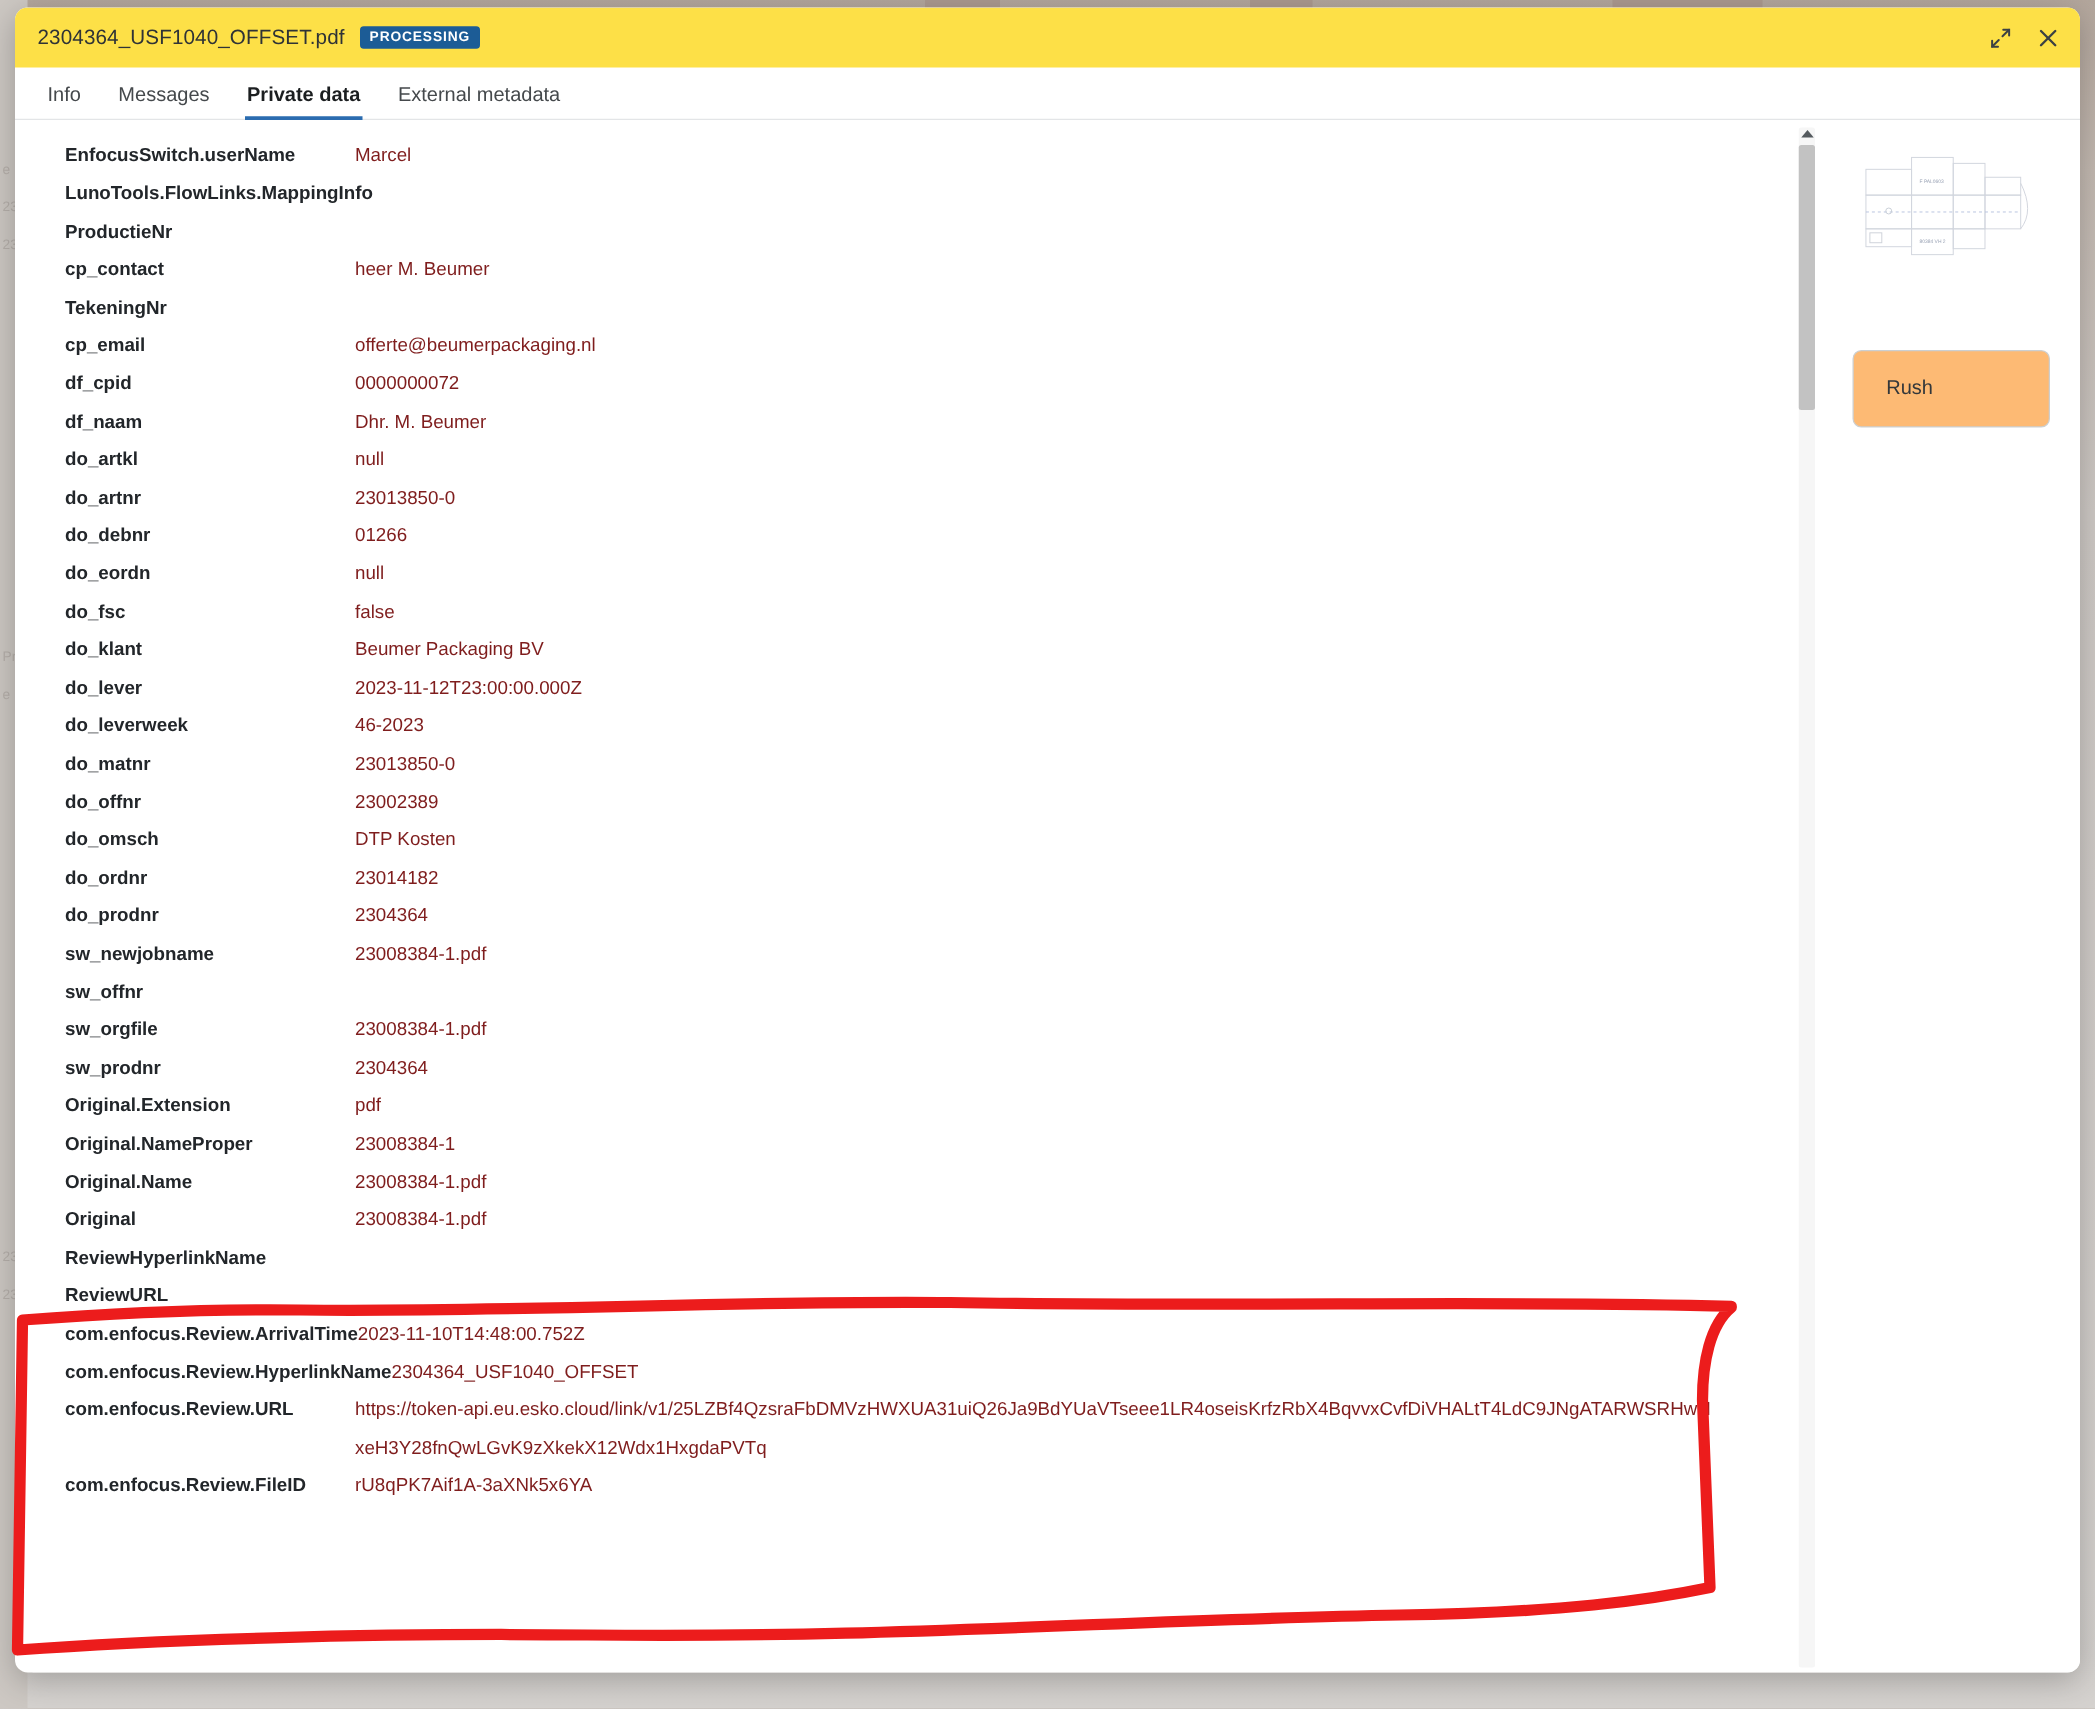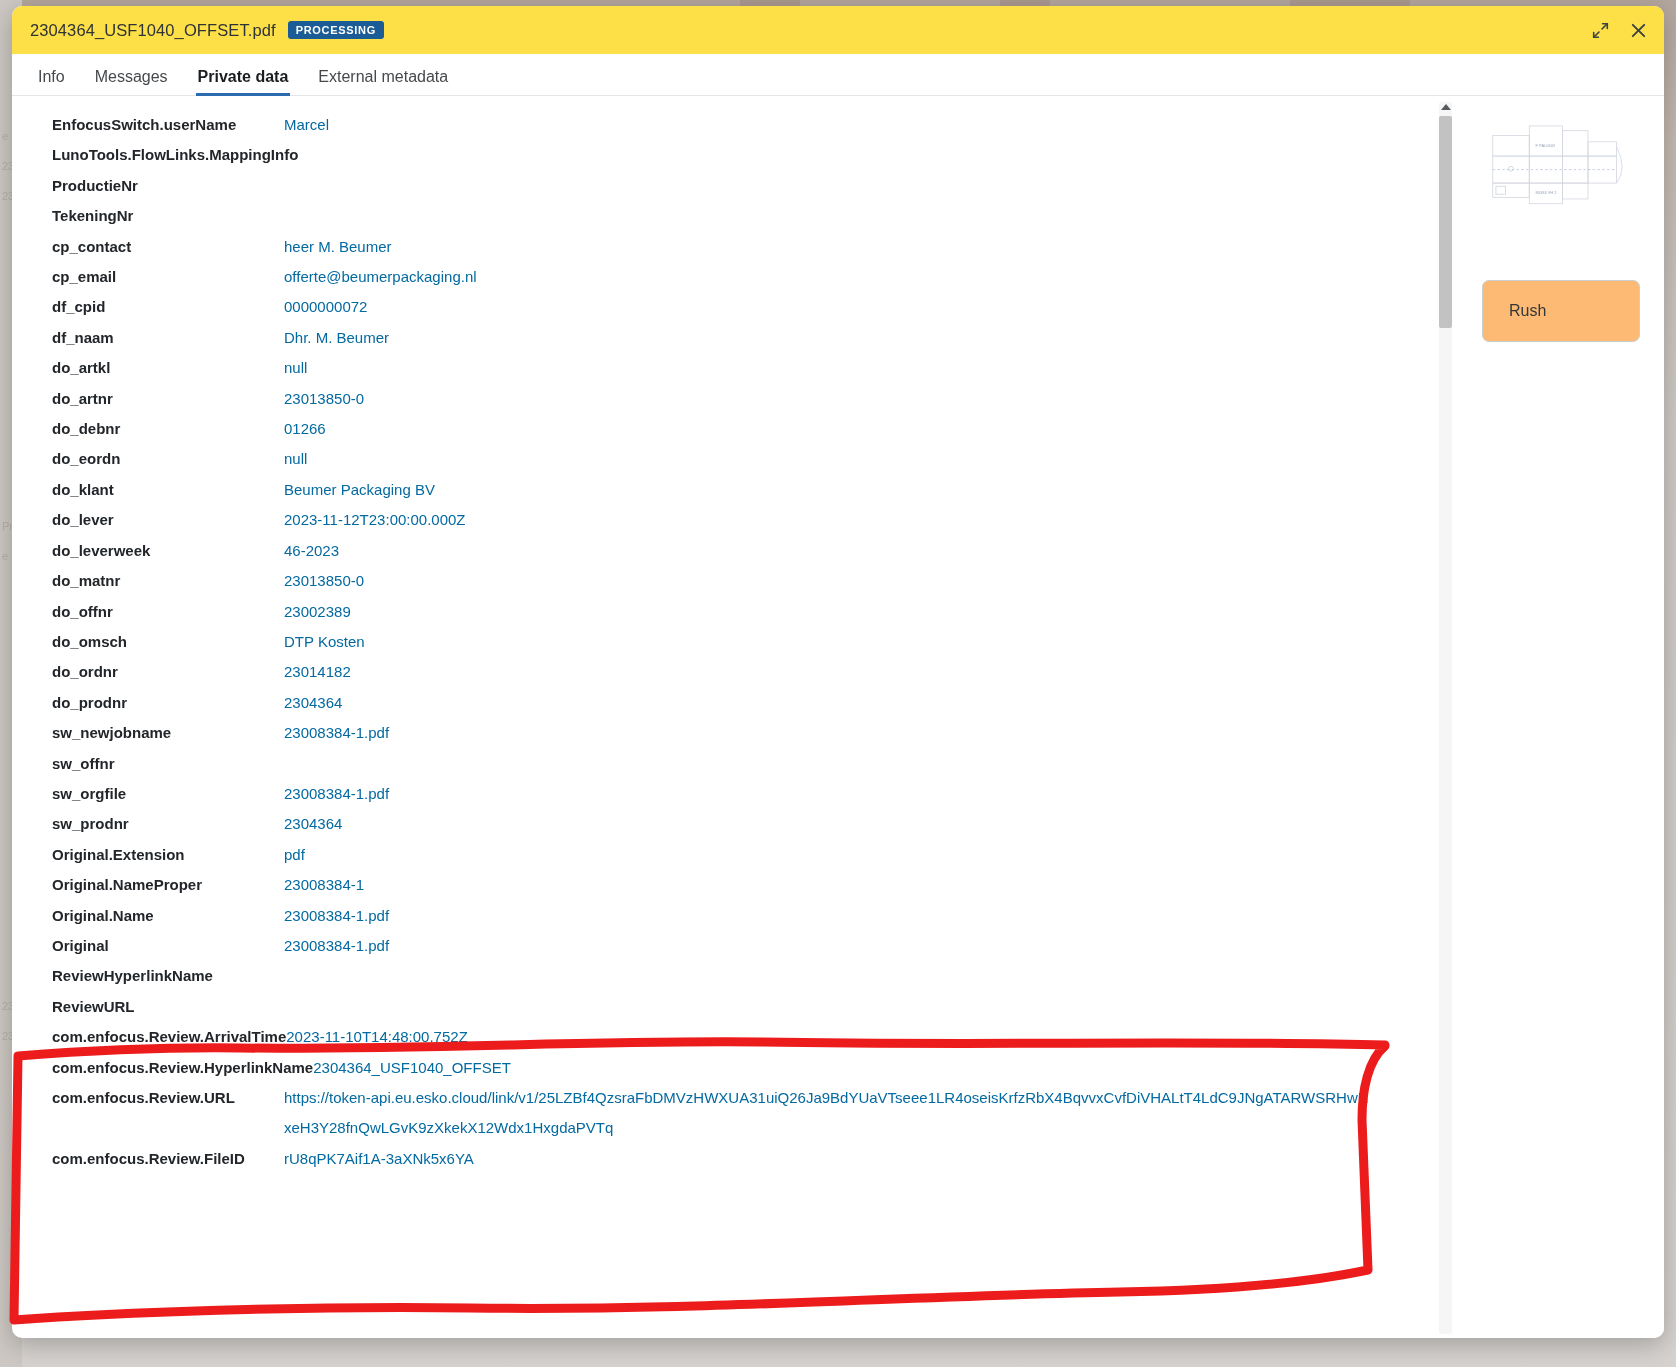--- a/index.html
+++ b/index.html
@@ -149,21 +149,21 @@
   .k {
     flex: 0 0 232px;
     font-size: 15px;
     font-weight: bold;
     color: #22262a;
     line-height: 30.4px;
     white-space: nowrap;
   }
   .v {
     font-size: 15px;
-    color: #0369a1;
+    color: #7f1d1d;
     line-height: 30.4px;
     white-space: pre-wrap;
     word-break: break-all;
     max-width: 1090px;
   }
   .v.urlval { line-height: 30.4px; }
 
   
   .vscroll {
     position: absolute;
@@ -294,28 +294,28 @@
             </div>
             <div class="row">
               <div class="k">LunoTools.FlowLinks.MappingInfo</div>
               <div class="v"></div>
             </div>
             <div class="row">
               <div class="k">ProductieNr</div>
               <div class="v"></div>
             </div>
             <div class="row">
-              <div class="k">TekeningNr</div>
-              <div class="v"></div>
-            </div>
-            <div class="row">
               <div class="k">cp_contact</div>
               <div class="v">heer M. Beumer</div>
             </div>
             <div class="row">
+              <div class="k">TekeningNr</div>
+              <div class="v"></div>
+            </div>
+            <div class="row">
               <div class="k">cp_email</div>
               <div class="v">offerte@beumerpackaging.nl</div>
             </div>
             <div class="row">
               <div class="k">df_cpid</div>
               <div class="v">0000000072</div>
             </div>
             <div class="row">
               <div class="k">df_naam</div>
               <div class="v">Dhr. M. Beumer</div>
@@ -328,20 +328,24 @@
               <div class="k">do_artnr</div>
               <div class="v">23013850-0</div>
             </div>
             <div class="row">
               <div class="k">do_debnr</div>
               <div class="v">01266</div>
             </div>
             <div class="row">
               <div class="k">do_eordn</div>
               <div class="v">null</div>
+            </div>
+            <div class="row">
+              <div class="k">do_fsc</div>
+              <div class="v">false</div>
             </div>
             <div class="row">
               <div class="k">do_klant</div>
               <div class="v">Beumer Packaging BV</div>
             </div>
             <div class="row">
               <div class="k">do_lever</div>
               <div class="v">2023-11-12T23:00:00.000Z</div>
             </div>
             <div class="row">

